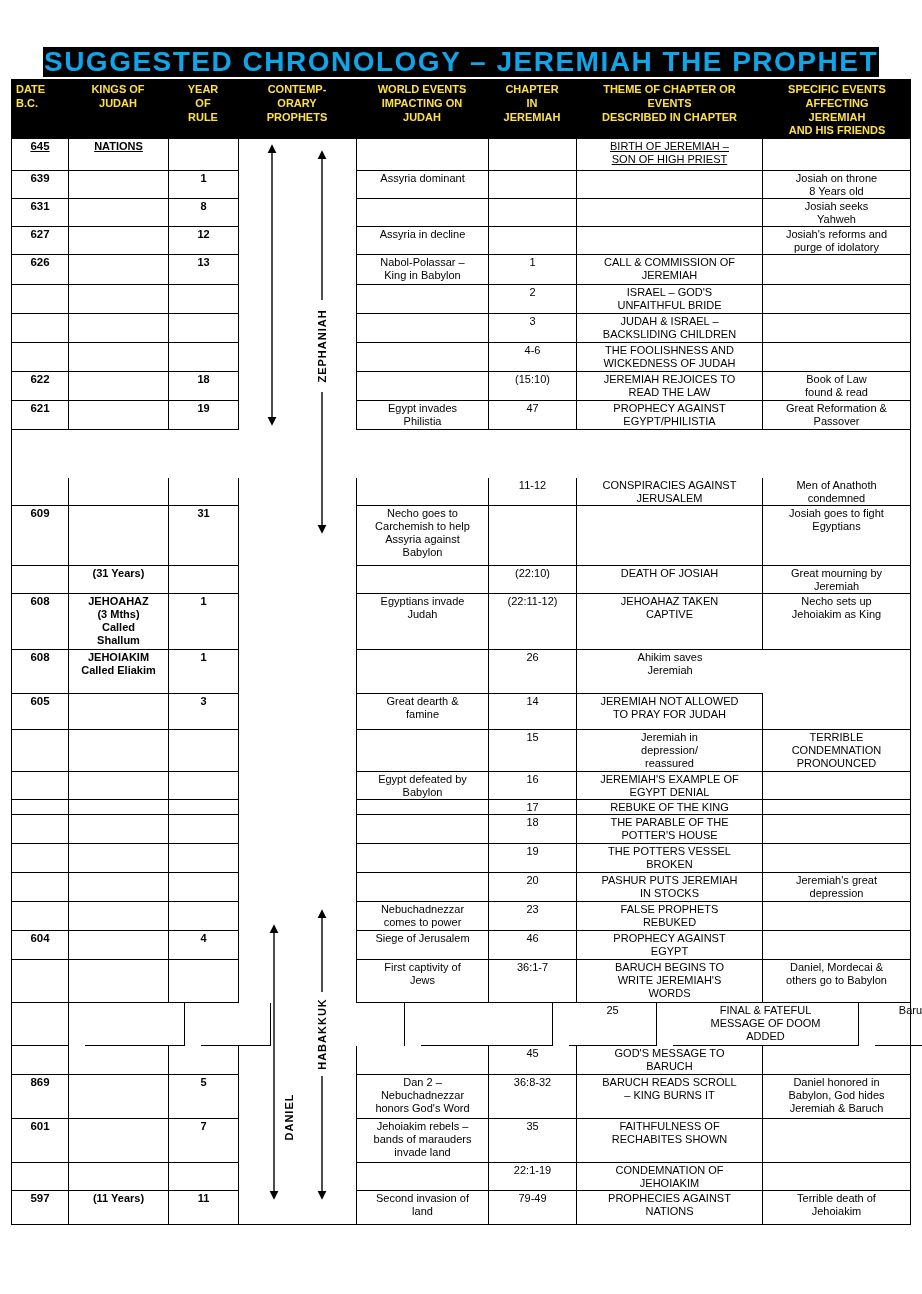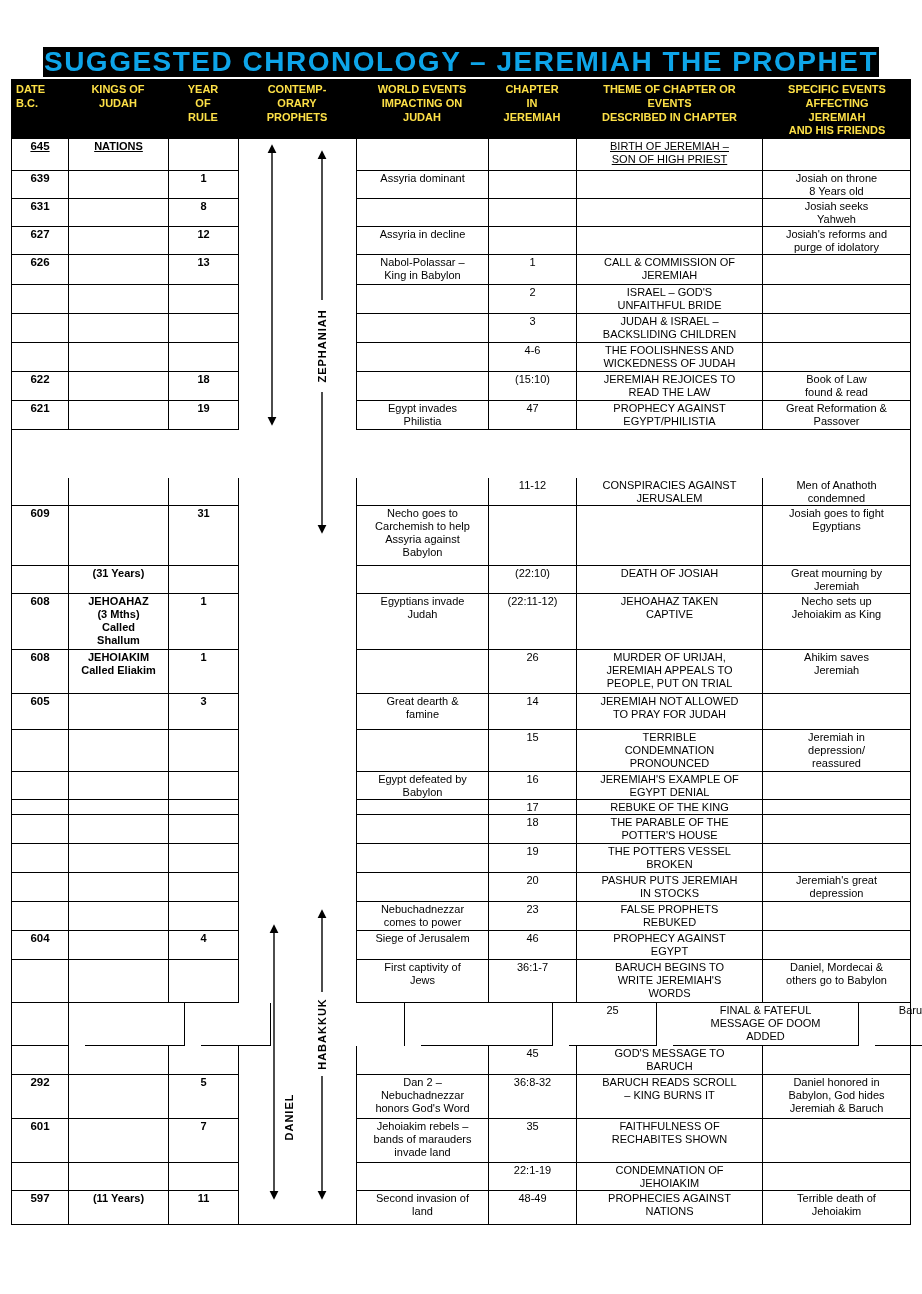--- a/index.html
+++ b/index.html
@@ -277,23 +277,20 @@
 Jehoiakim as King</div>
       </div>
       <div class="trow" style="height: 44px;">
         <div class="cell col-date">608</div>
         <div class="cell col-kings">JEHOIAKIM
 Called Eliakim</div>
         <div class="cell col-year">1</div>
         <div class="cell col-prophets"></div>
         <div class="cell col-world"></div>
         <div class="cell col-chapter">26</div>
-        <div class="cell col-theme">MURDER OF URIJAH,
-JEREMIAH APPEALS TO
-PEOPLE, PUT ON TRIAL</div>
         <div class="cell col-specific">Ahikim saves
 Jeremiah</div>
       </div>
       <div class="trow" style="height: 36px;">
         <div class="cell col-date">605</div>
         <div class="cell col-kings"></div>
         <div class="cell col-year">3</div>
         <div class="cell col-prophets"></div>
         <div class="cell col-world">Great dearth &amp;
 famine</div>
@@ -302,26 +299,26 @@
 TO PRAY FOR JUDAH</div>
         <div class="cell col-specific"></div>
       </div>
       <div class="trow" style="height: 42px;">
         <div class="cell col-date"></div>
         <div class="cell col-kings"></div>
         <div class="cell col-year"></div>
         <div class="cell col-prophets"></div>
         <div class="cell col-world"></div>
         <div class="cell col-chapter">15</div>
+        <div class="cell col-specific">Jeremiah in
+depression/
+reassured</div>
         <div class="cell col-theme">TERRIBLE
 CONDEMNATION
 PRONOUNCED</div>
-        <div class="cell col-specific">Jeremiah in
-depression/
-reassured</div>
       </div>
       <div class="trow" style="height: 28px;">
         <div class="cell col-date"></div>
         <div class="cell col-kings"></div>
         <div class="cell col-year"></div>
         <div class="cell col-prophets"></div>
         <div class="cell col-world">Egypt defeated by
 Babylon</div>
         <div class="cell col-chapter">16</div>
         <div class="cell col-theme">JEREMIAH'S EXAMPLE OF
@@ -426,21 +423,21 @@
         <div class="cell col-kings"></div>
         <div class="cell col-year"></div>
         <div class="cell col-prophets"></div>
         <div class="cell col-world"></div>
         <div class="cell col-chapter">45</div>
         <div class="cell col-theme">GOD'S MESSAGE TO
 BARUCH</div>
         <div class="cell col-specific"></div>
       </div>
       <div class="trow" style="height: 44px;">
-        <div class="cell col-date">292</div>
+        <div class="cell col-date">869</div>
         <div class="cell col-kings"></div>
         <div class="cell col-year">5</div>
         <div class="cell col-prophets"></div>
         <div class="cell col-world">Dan 2 –
 Nebuchadnezzar
 honors God's Word</div>
         <div class="cell col-chapter">36:8-32</div>
         <div class="cell col-theme">BARUCH READS SCROLL
 – KING BURNS IT</div>
         <div class="cell col-specific">Daniel honored in
@@ -471,21 +468,21 @@
 JEHOIAKIM</div>
         <div class="cell col-specific"></div>
       </div>
       <div class="trow" style="height: 33px;">
         <div class="cell col-date">597</div>
         <div class="cell col-kings">(11 Years)</div>
         <div class="cell col-year">11</div>
         <div class="cell col-prophets"></div>
         <div class="cell col-world">Second invasion of
 land</div>
-        <div class="cell col-chapter">48-49</div>
+        <div class="cell col-chapter">79-49</div>
         <div class="cell col-theme">PROPHECIES AGAINST
 NATIONS</div>
         <div class="cell col-specific">Terrible death of
 Jehoiakim</div>
       </div>
     </div>
 
 </div>
 
 </body></html>

